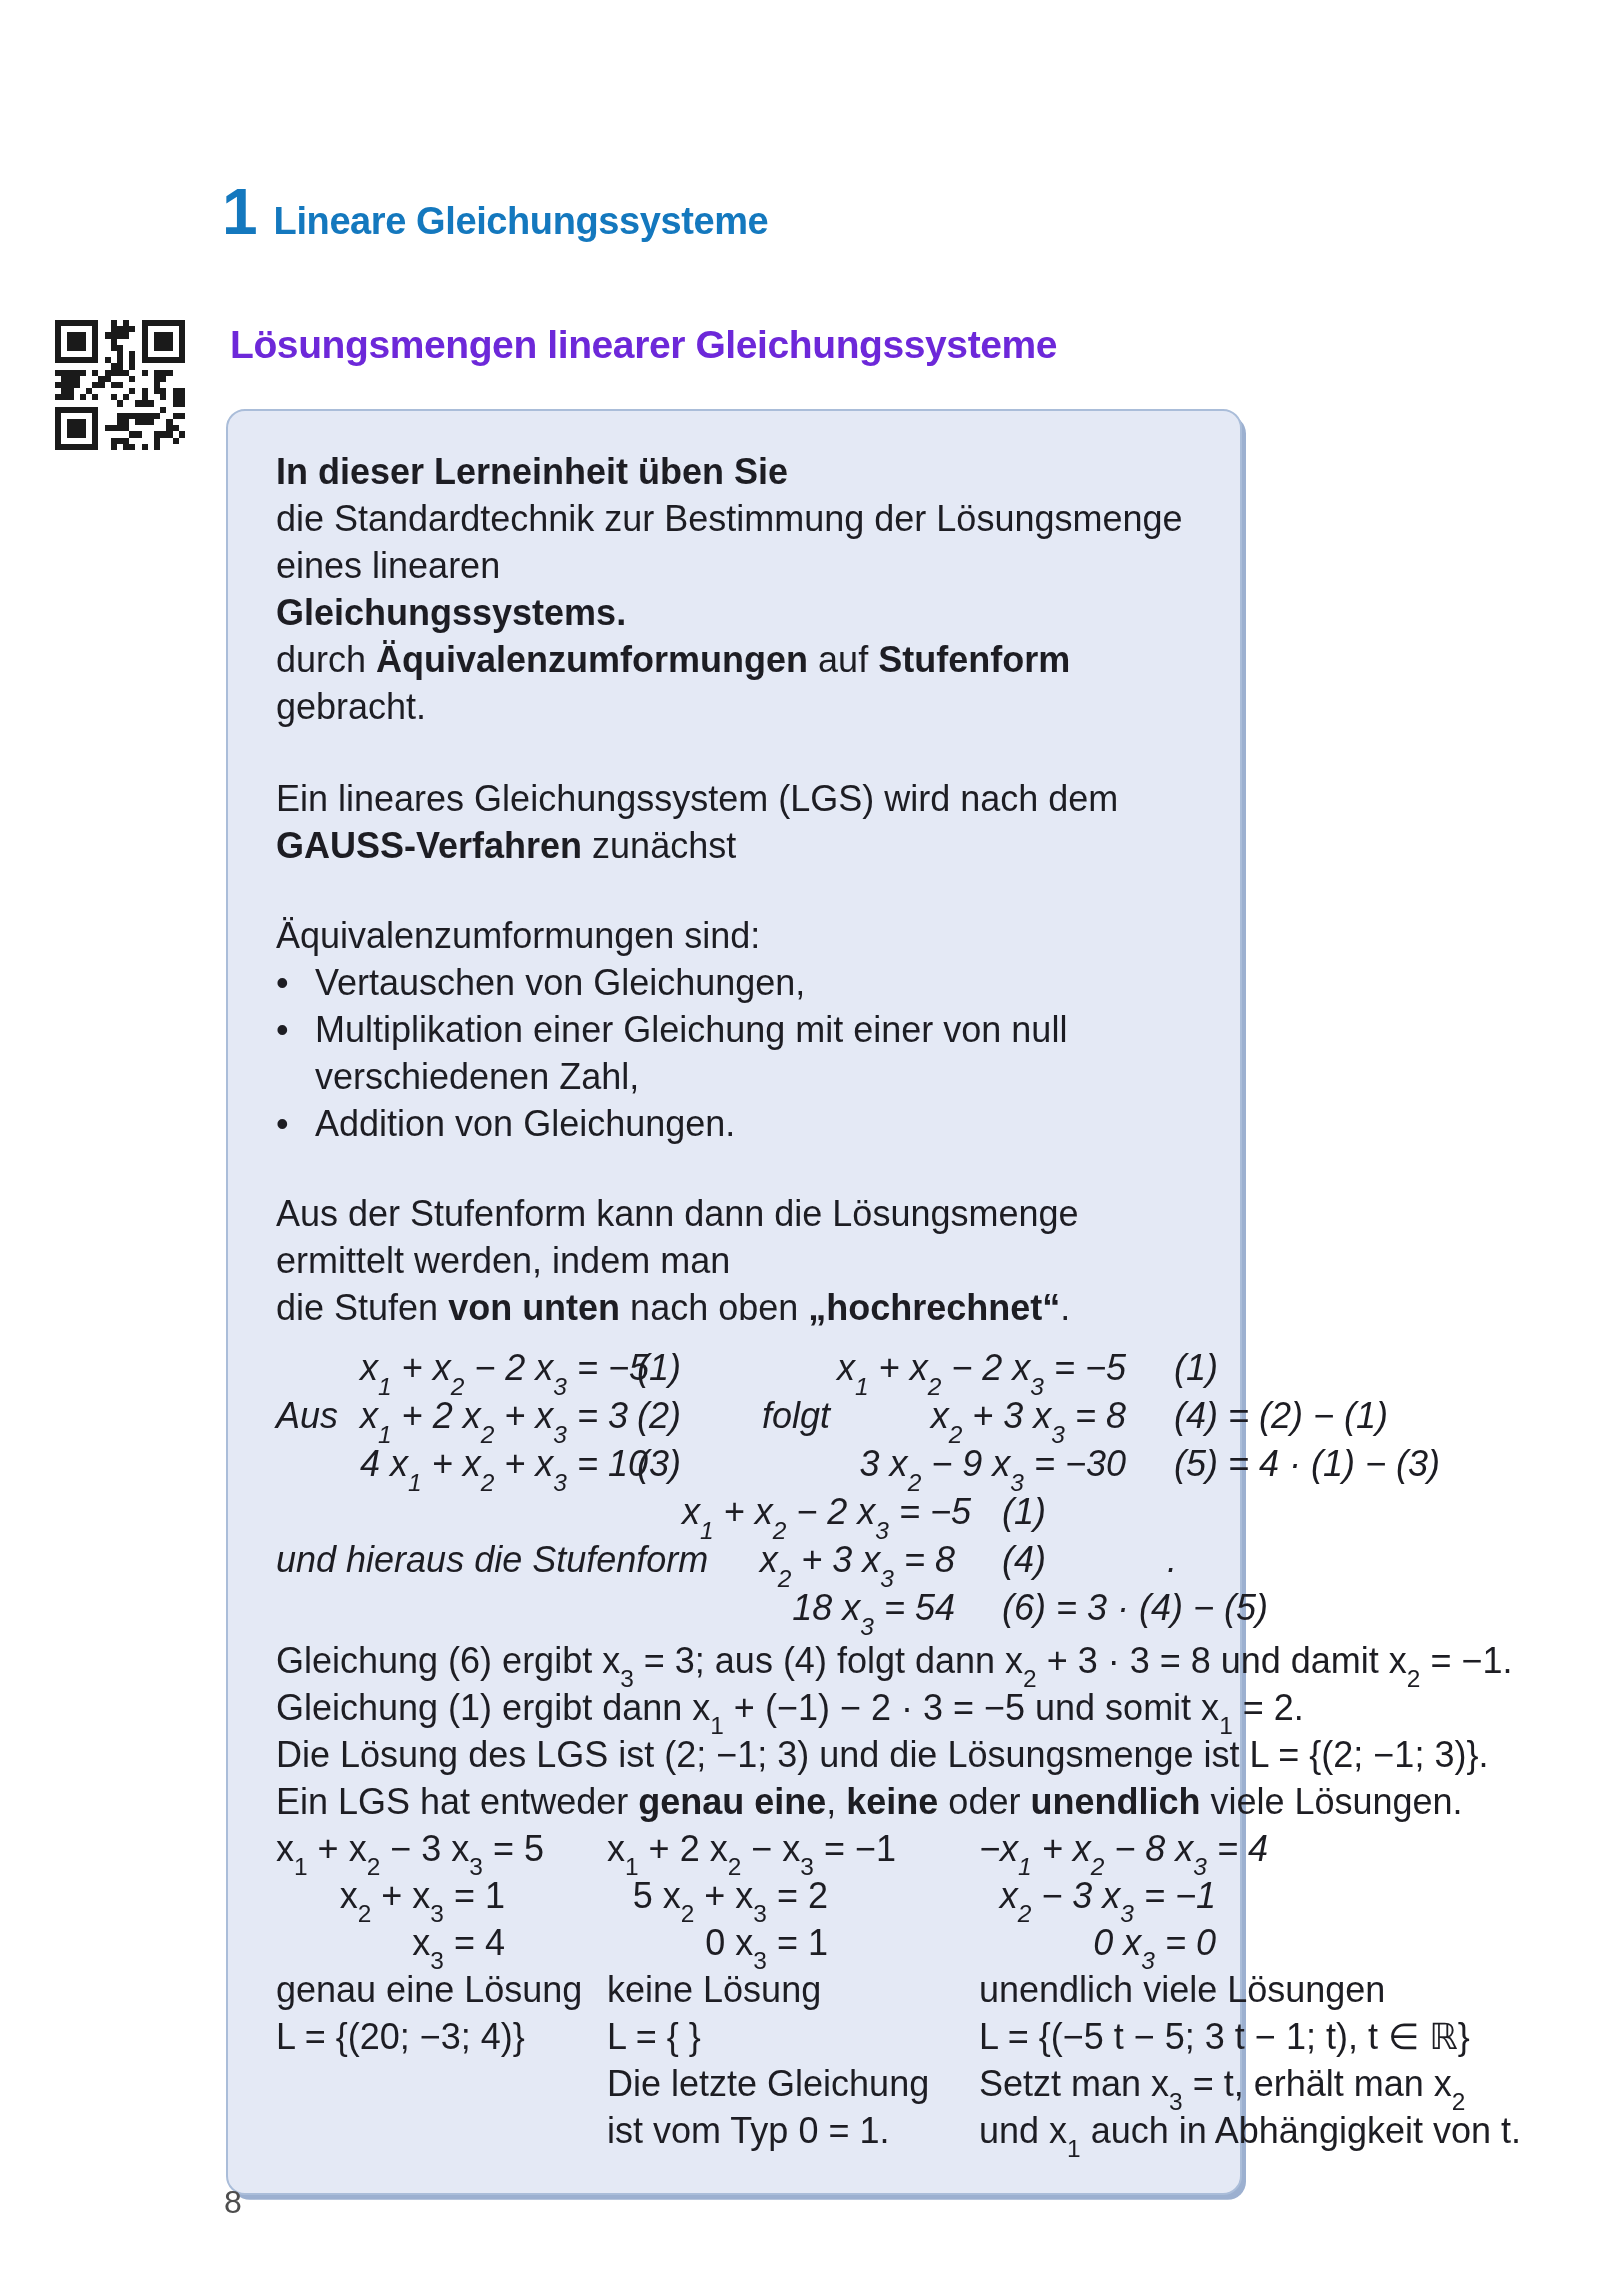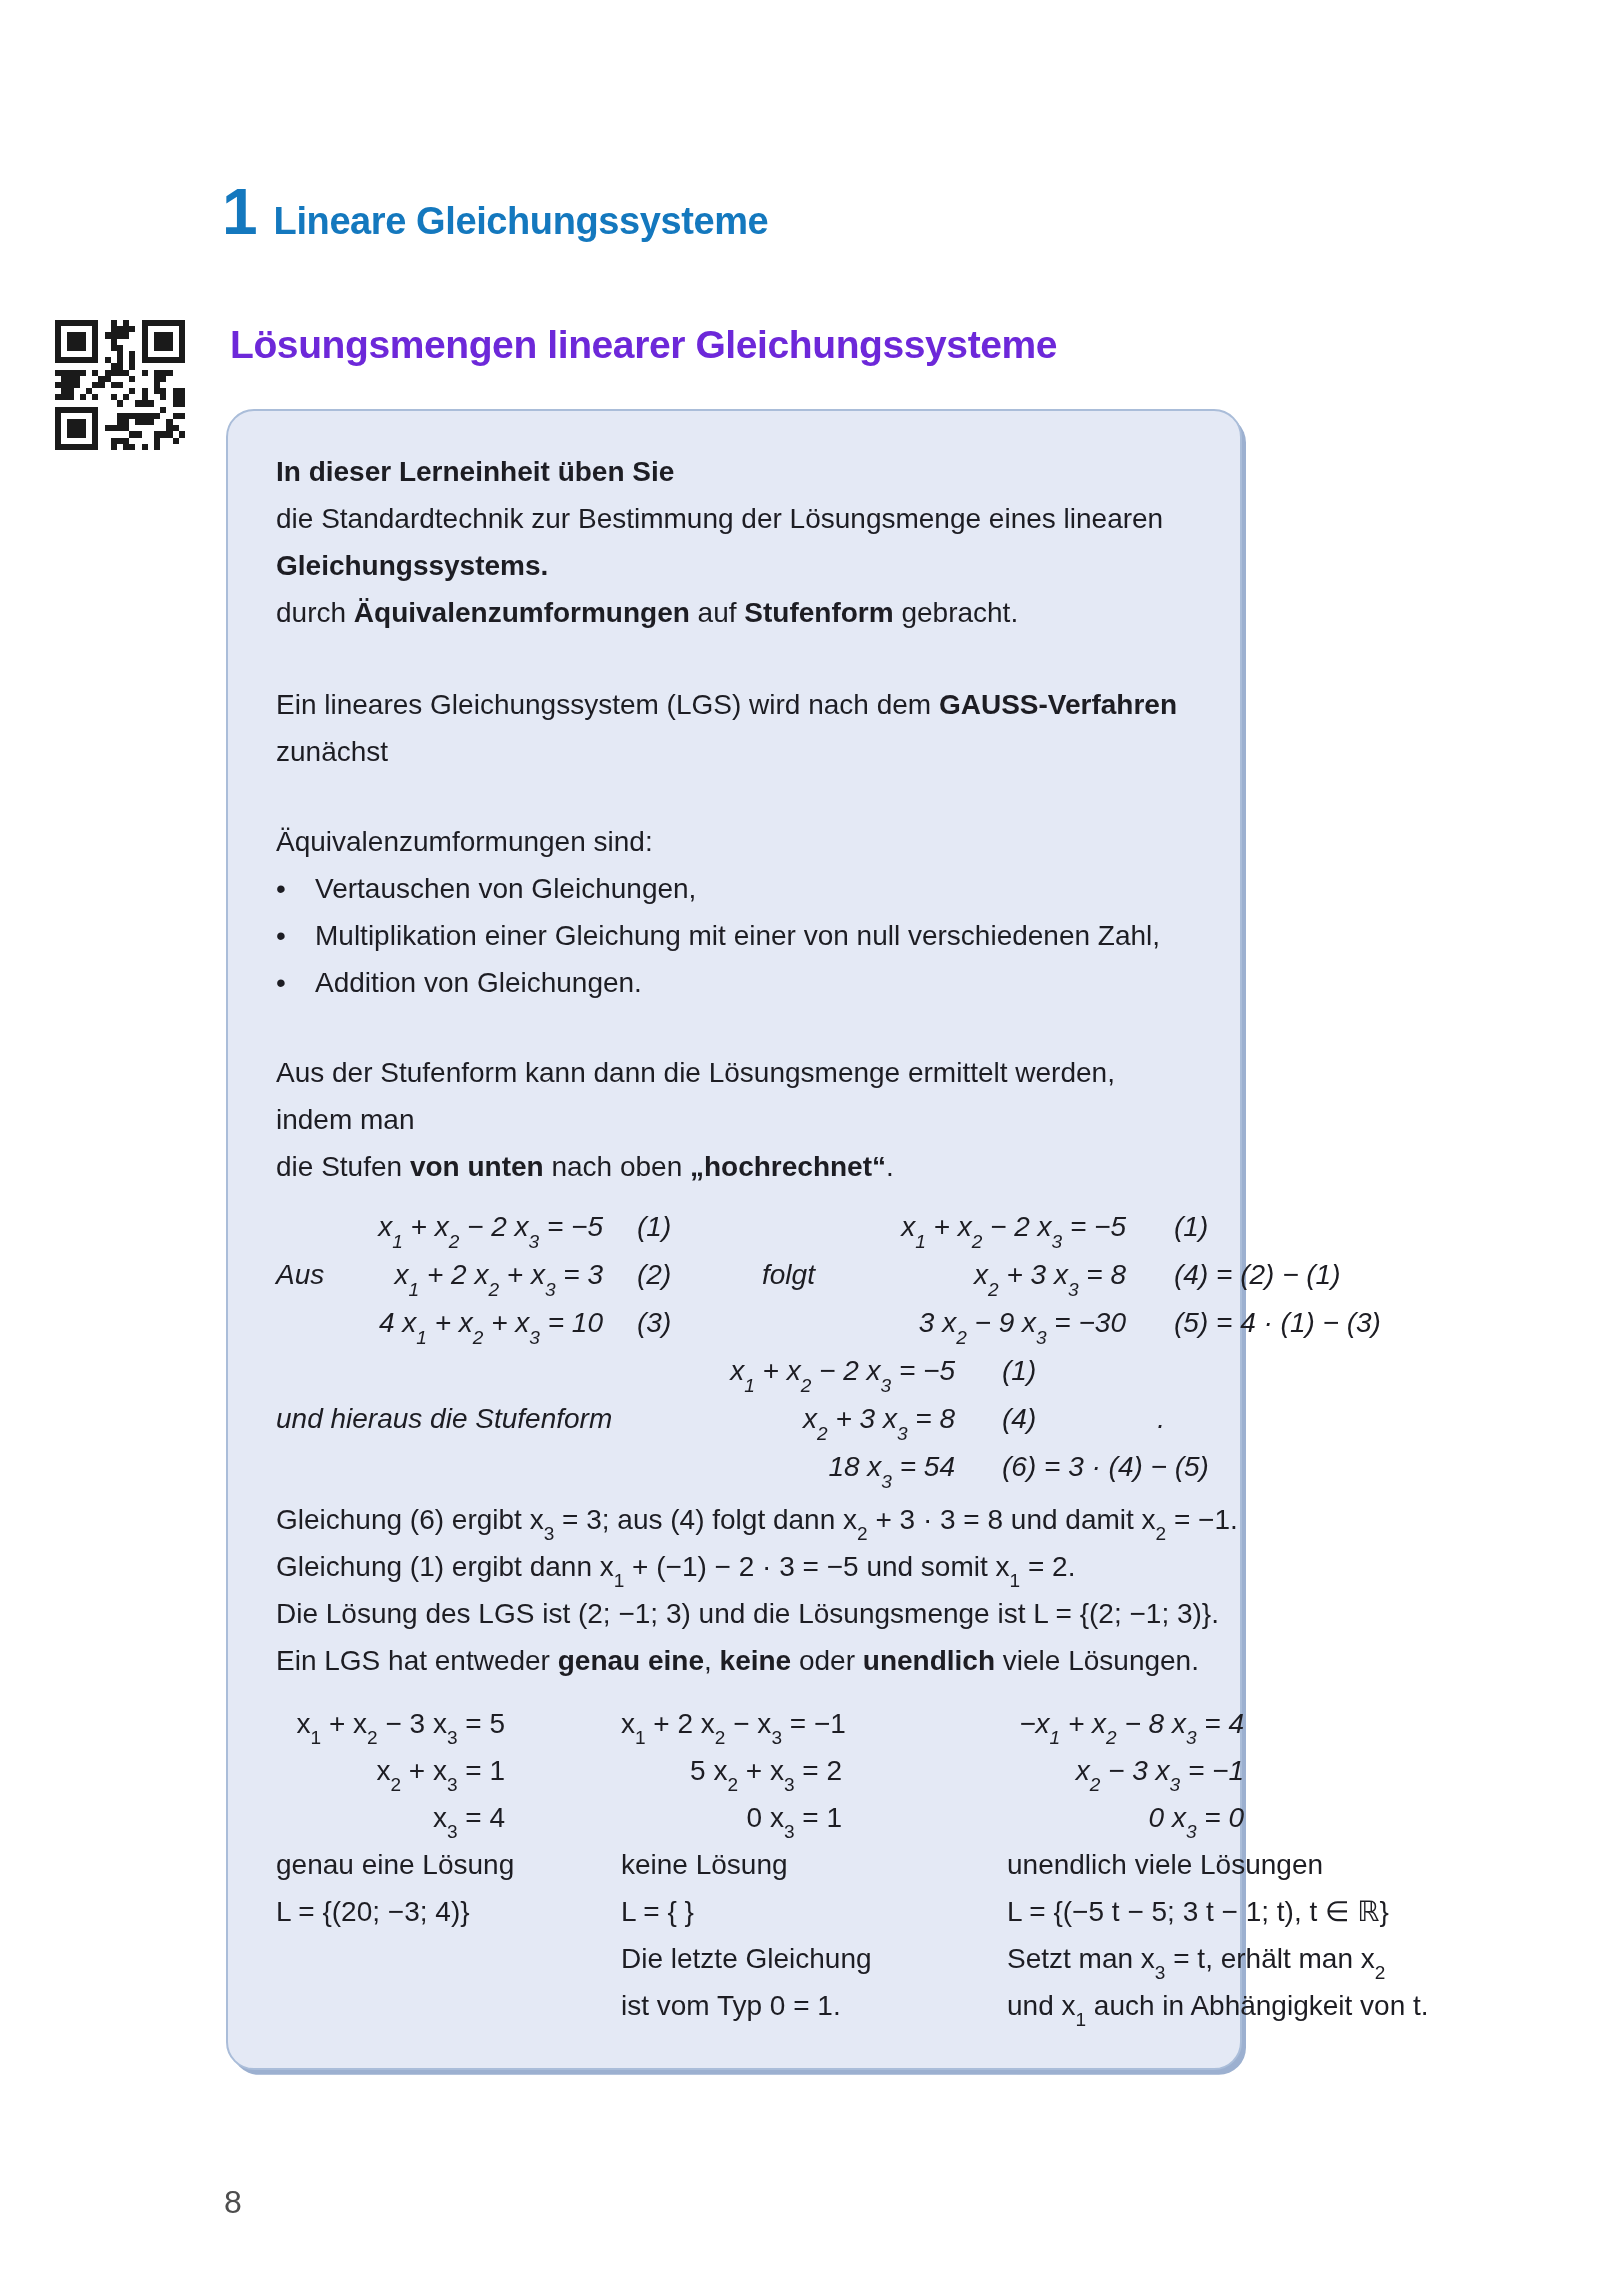--- a/index.html
+++ b/index.html
@@ -35,24 +35,24 @@
     font-size:39px; font-weight:bold; color:#6d28d9;
     letter-spacing:-0.4px;
   }
 
   
   .info-box {
     position:absolute; left:226px; top:409px;
     width:1016px;
     background:#E4E9F5;
     border:2.4px solid #AABDD9;
-    border-radius:28px;
+    border-radius:19px;
     box-shadow:4.8px 5.6px 0 -0.8px #9CB0D0;
     padding:37px 47px 39px 48px;
-    font-size:28px; line-height:47px;
+    font-size:36px; line-height:47px;
   }
   .info-box b { font-weight:bold; }
   .para { margin:0; }
   .gap-lg { margin-top:45px; }
   .gap-md { margin-top:43px; }
   .bullets { list-style:none; }
   .bullets li { display:flex; }
   .bullet-dot { width:39px; flex:0 0 39px; }
 
   
@@ -69,21 +69,21 @@
   .s-label  { width:406px; flex:0 0 406px; }
   .s-eq     { width:273px; flex:0 0 273px; text-align:right; }
   .s-tag    { margin-left:47px; }
   .s-period { margin-left:121px; }
 
   
   .concl { margin-top:4.8px; }
   .concl .cline { height:47px; white-space:nowrap; }
 
   
-  .cases { display:flex; margin-top:16px;gap:14px; }
+  .cases { display:flex; margin-top:0; }
   .case { white-space:nowrap; }
   .case-1 { width:331px; flex:0 0 331px; }
   .case-2 { width:372px; flex:0 0 372px; }
   .case-3 { flex:1; }
   .ceq { height:47px; text-align:right; }
   .case-1 .ceq { width:229px; }
   .case-2 .ceq { width:221px;text-align:right; }
   .case-3 .ceq { width:237px;font-style:italic; }
   .case-label, .case-sol, .case-note { height:47px; }
 

